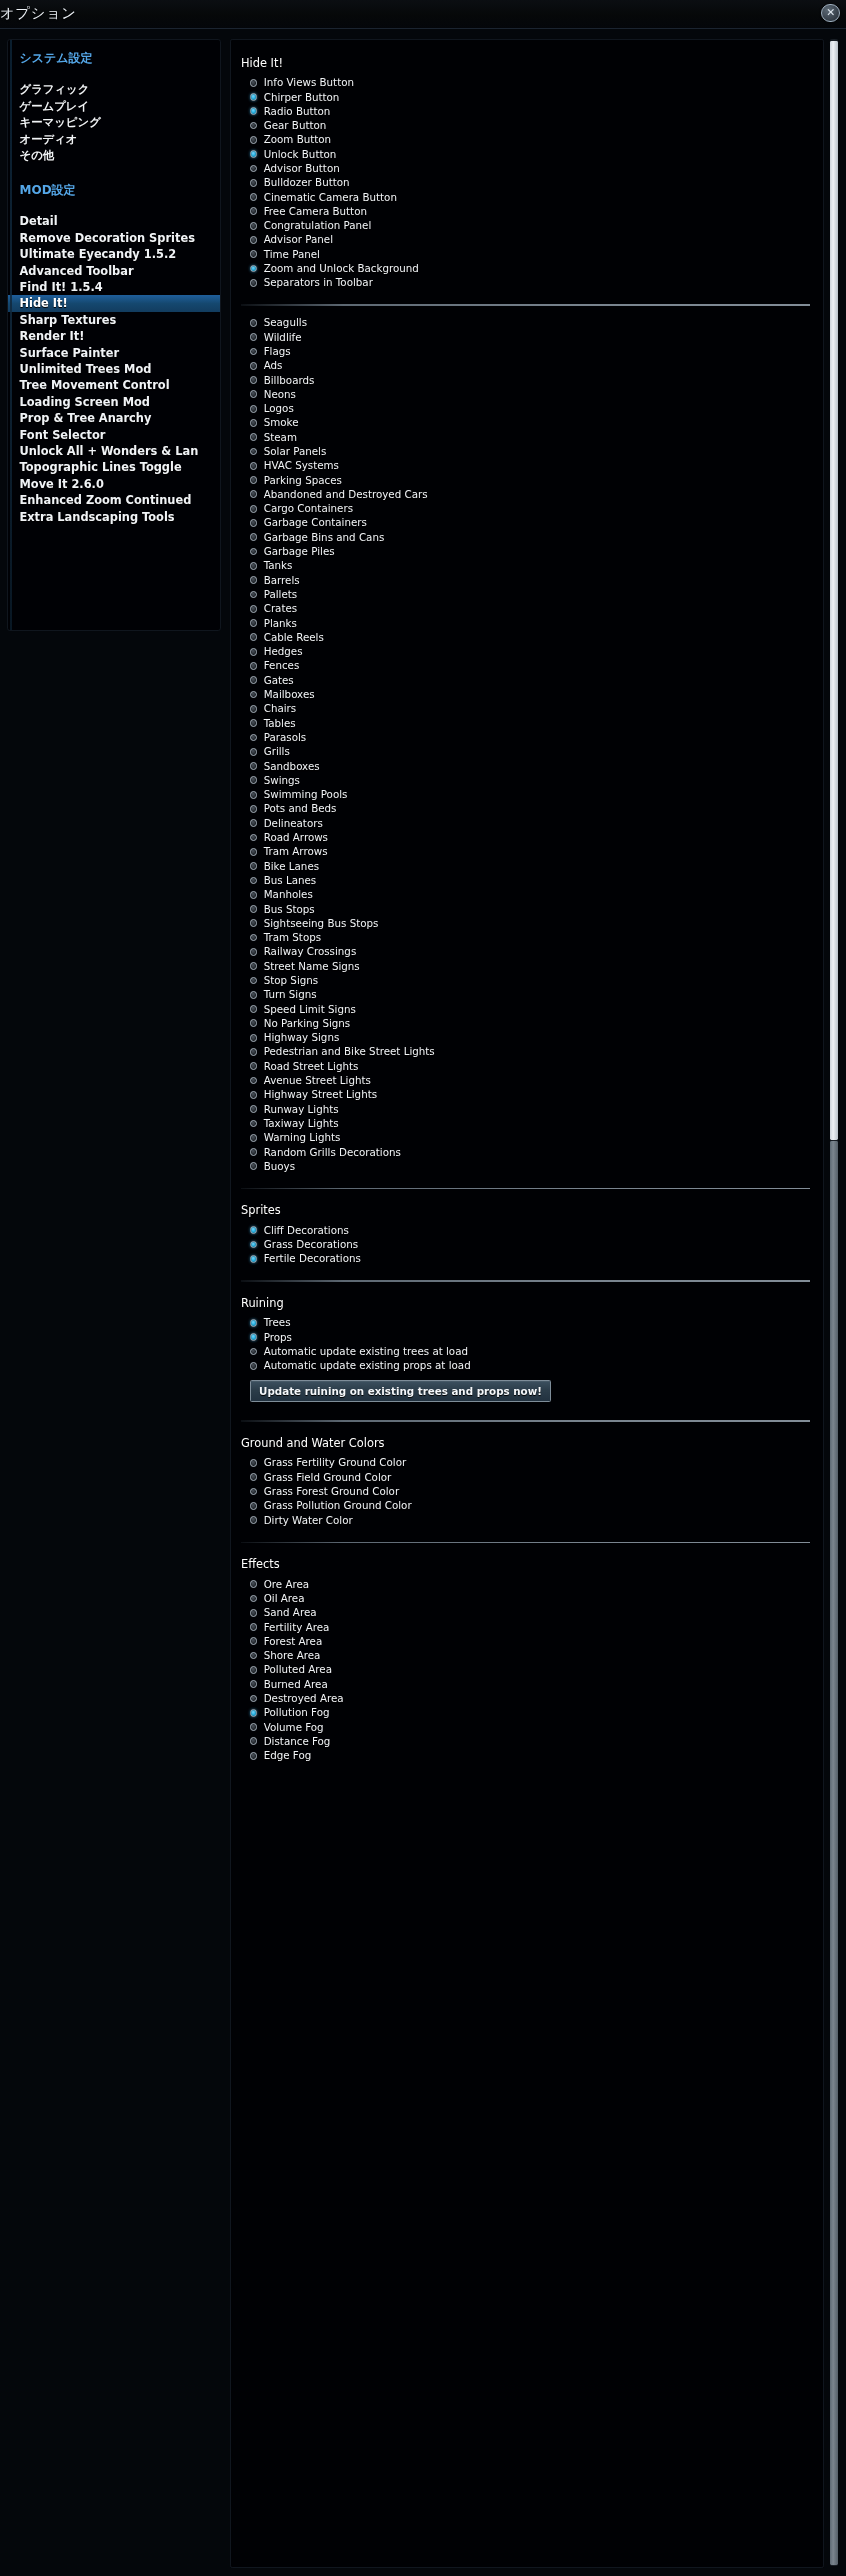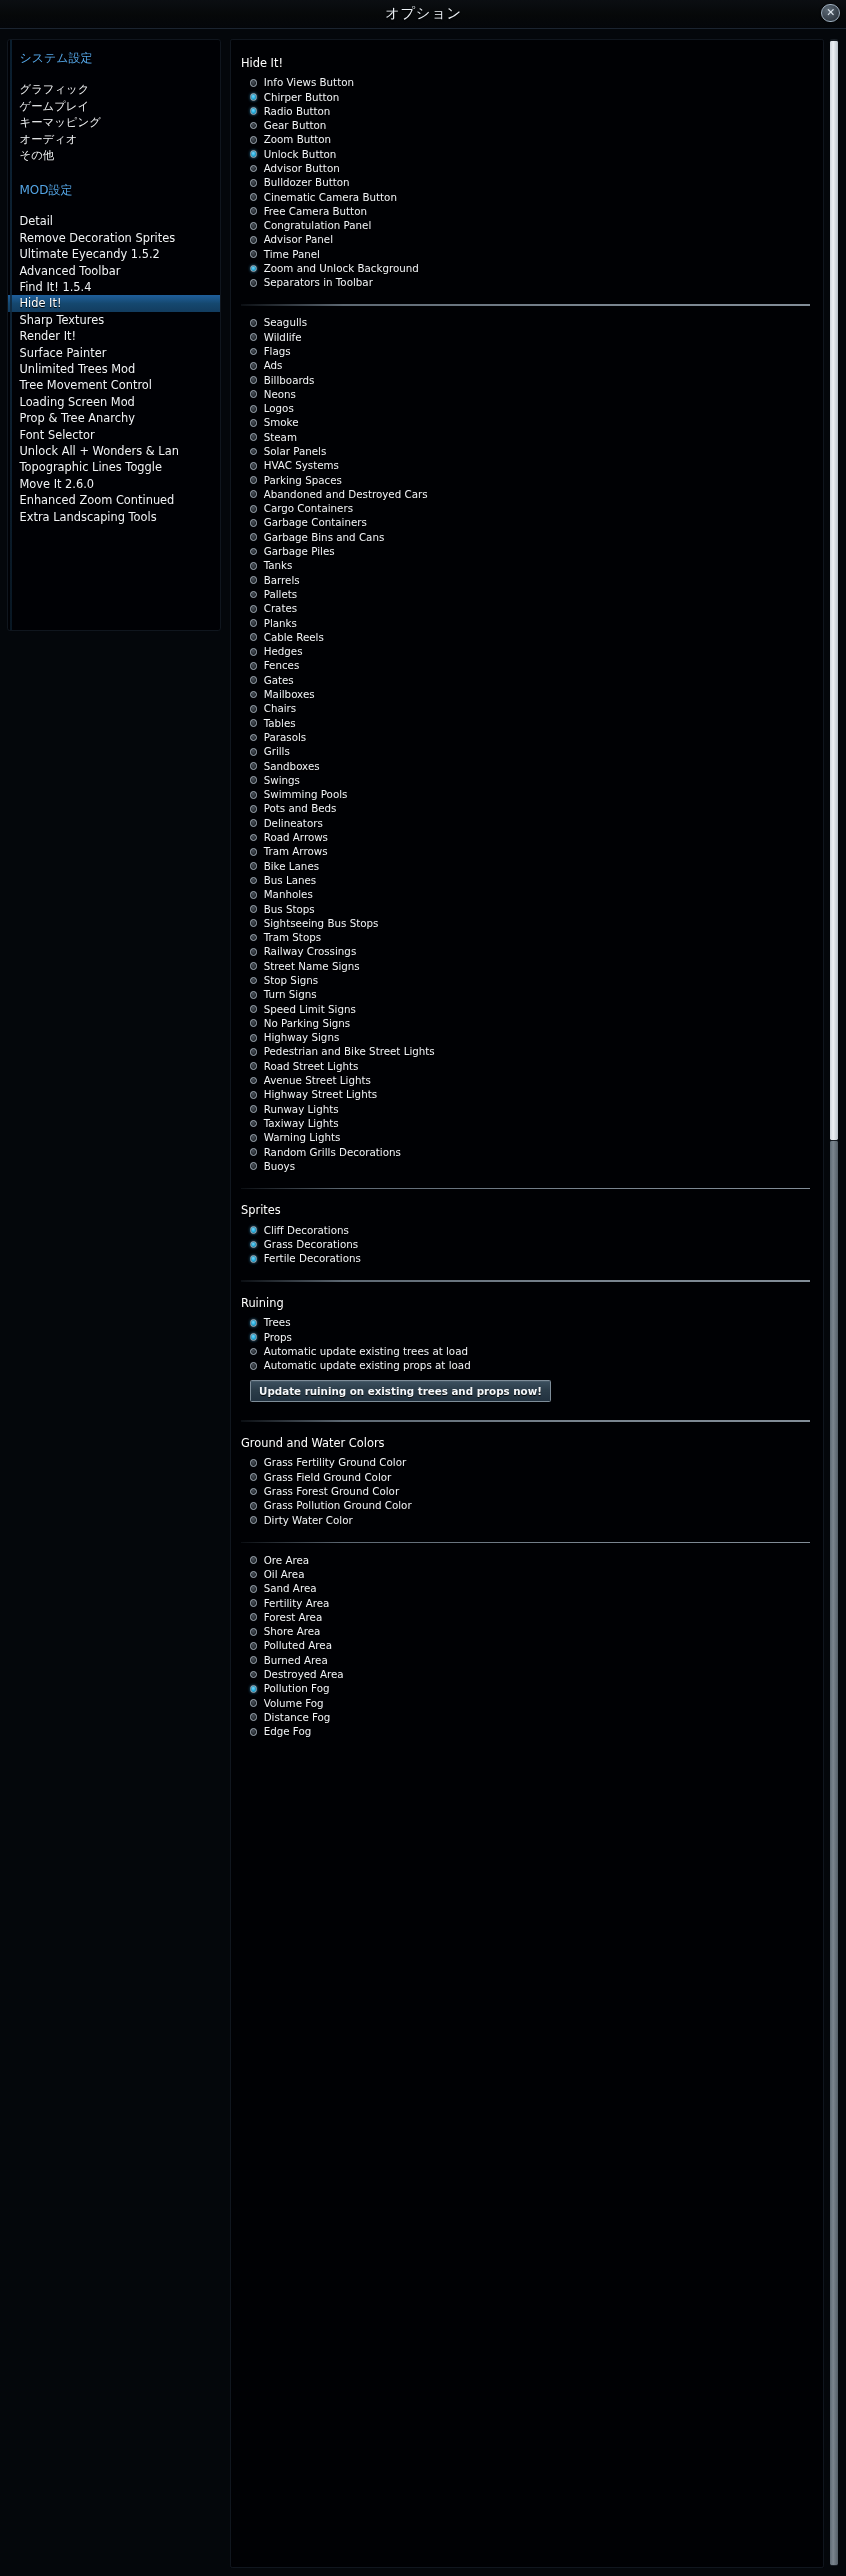--- a/index.html
+++ b/index.html
@@ -16,21 +16,20 @@
   }
 
   
   .titlebar {
     position: absolute; left: 0; top: 0; width: 847px; height: 28.5px;
     background: linear-gradient(180deg,#0b0e12 0%,#060809 55%,#04060a 100%);
     border-bottom: 0.7px solid #1b2430;
   }
   .titlebar-title {
     position: absolute; left: 0; right: 0; top: 4.3px;
-    text-align: center;
     font-size: 14.3px; color: #eef3f8; letter-spacing: 0.7px;
     text-shadow: 0 0.7px 1.4px #000;
   }
   .close-btn {
     position: absolute; right: 7.1px; top: 3.6px;
     width: 18.5px; height: 18.5px; border-radius: 50%;
     border: 1.4px solid #9fb0c0;
     background: radial-gradient(circle at 35% 30%, #5c6975 0%, #343d47 70%, #232a32 100%);
     color: #dfe7ef; font-size: 10.7px; line-height: 15.7px; text-align: center;
     font-weight: bold; cursor: pointer;
@@ -50,21 +49,21 @@
     background: #000105;
     border: 0.7px solid #10161e;
     border-radius: 2.9px;
     padding: 10px 0 0 0;
     overflow: hidden;
   }
   .side-heading {
     color: #54a6e8; font-size: 12px; padding: 0 0 0 11.4px; margin-bottom: 14.3px;
     text-shadow: 0 0.7px 0.7px #000;
   }
-  .side-group { margin-bottom: 18.5px; }
+  .side-group { margin-bottom: 18.5px; font-weight: bold; }
   .side-item {
     color: #f0f3f6; font-size: 11.4px; line-height: 16.4px;
     padding: 0 5.7px 0 11.4px; cursor: pointer; white-space: nowrap;
     overflow: hidden; text-overflow: clip;
     text-shadow: 0 0.7px 0.7px #000;
   }
   .side-item.selected {
     background: linear-gradient(180deg,#1f5f9c 0%,#15486f 50%,#123c5f 100%);
     color: #ffffff;
   }
@@ -561,20 +560,21 @@
               <span class="cbox"></span>
               <span class="opt-label">Grass Pollution Ground Color</span>
             </div>
             <div class="opt">
               <span class="cbox"></span>
               <span class="opt-label">Dirty Water Color</span>
             </div>
           </div>
           <div class="divider"></div>
           <div class="group">
+            <div class="group-title">Effects</div>
             <div class="opt">
               <span class="cbox"></span>
               <span class="opt-label">Ore Area</span>
             </div>
             <div class="opt">
               <span class="cbox"></span>
               <span class="opt-label">Oil Area</span>
             </div>
             <div class="opt">
               <span class="cbox"></span>

